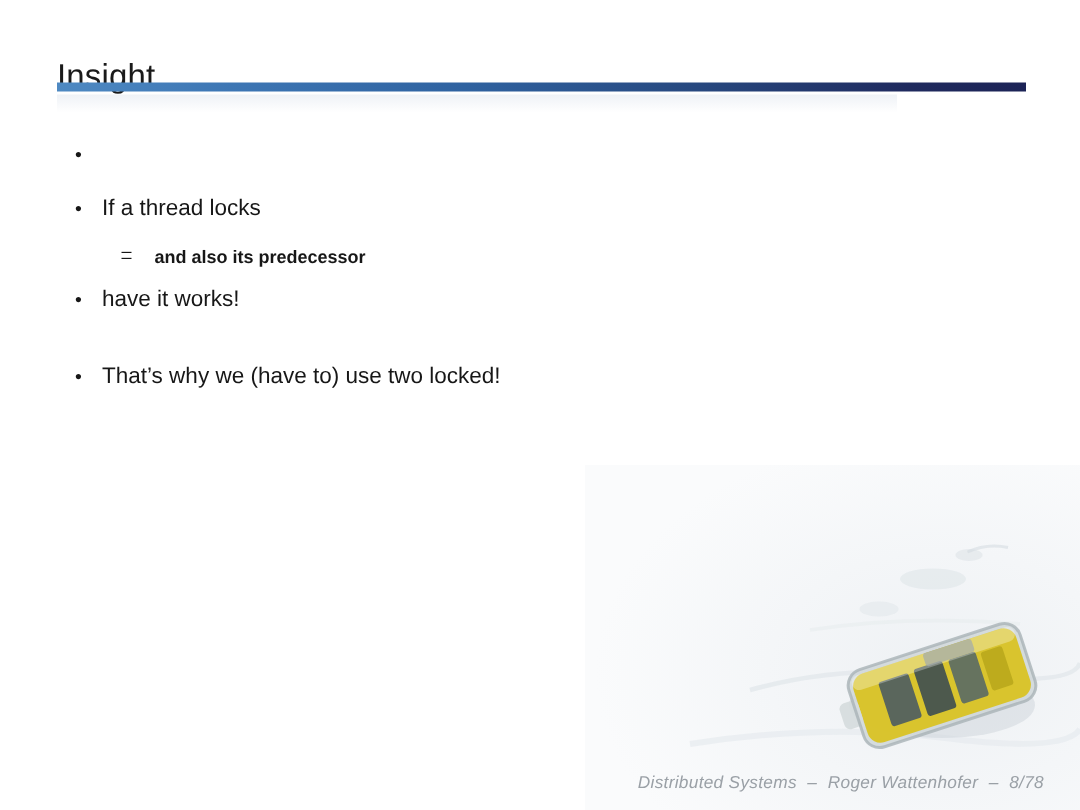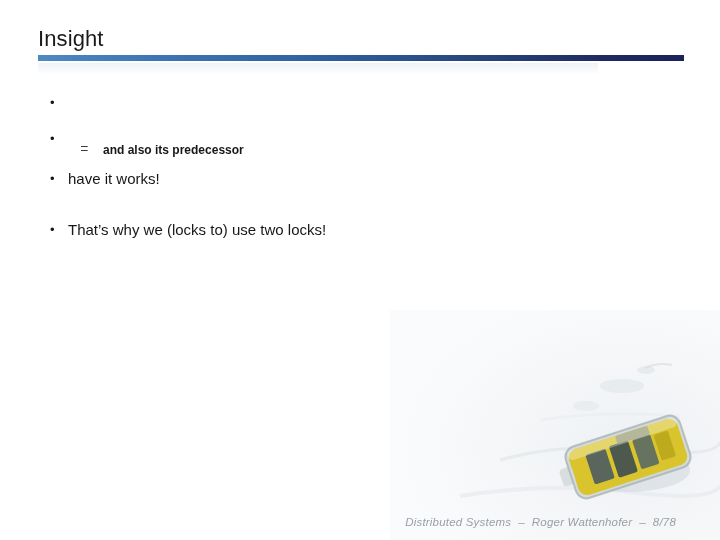--- a/index.html
+++ b/index.html
@@ -25,21 +25,21 @@
     width: 330px;
     height: 230px;
     pointer-events: none;
   }
   .bg-photo svg { display: block; width: 100%; height: 100%; }
 
   
   .title {
     position: absolute;
     left: 38px;
-    top: 24px;
+    top: 36px;
     font-size: 22px;
     line-height: 30px;
     color: #1a1a1a;
     letter-spacing: 0.1px;
     white-space: nowrap;
   }
 
   
   .rule {
     position: absolute;
@@ -104,21 +104,21 @@
   .gap-lg { height: 36px; }
   .gap-md { height: 30px; }
   .gap-sm { height: 9px; }
   .gap-xs { height: 4px; }
 
   em.it { font-style: italic; }
 
   
   .footer {
     position: absolute;
-    right: 44px;
+    right: 24px;
     bottom: 12px;
     font-size: 11.5px;
     font-style: italic;
     color: #9aa0a6;
     white-space: nowrap;
     letter-spacing: 0.2px;
   }
   .footer .sep { padding: 0 7px; }
 </style>
 </head>
@@ -192,20 +192,21 @@
   <div class="content">
 
     <div class="bullet-l1">
       <span class="marker">•</span>
     </div>
 
     <div class="gap-lg"></div>
 
     <div class="bullet-l1">
       <span class="marker">•</span>
+      <span>If a thread locks</span>
     </div>
 
     <div class="gap-sm"></div>
 
     <div class="bullet-l2">
       <span class="marker">–</span>
     </div>
 
     <div class="gap-xs"></div>
 
@@ -218,21 +219,21 @@
 
     <div class="bullet-l1">
       <span class="marker">•</span>
       <span>have it works!</span>
     </div>
 
     <div class="gap-md"></div>
 
     <div class="bullet-l1">
       <span class="marker">•</span>
-      <span>That’s why we (locks to) use two locks!</span>
+      <span>That’s why we (have to) use two locked!</span>
     </div>
 
   </div>
 
   <div class="footer">
     <span>Distributed Systems</span><span class="sep">–</span><span>Roger Wattenhofer</span><span class="sep">–</span><span>8/78</span>
   </div>
 
 </div>
 

